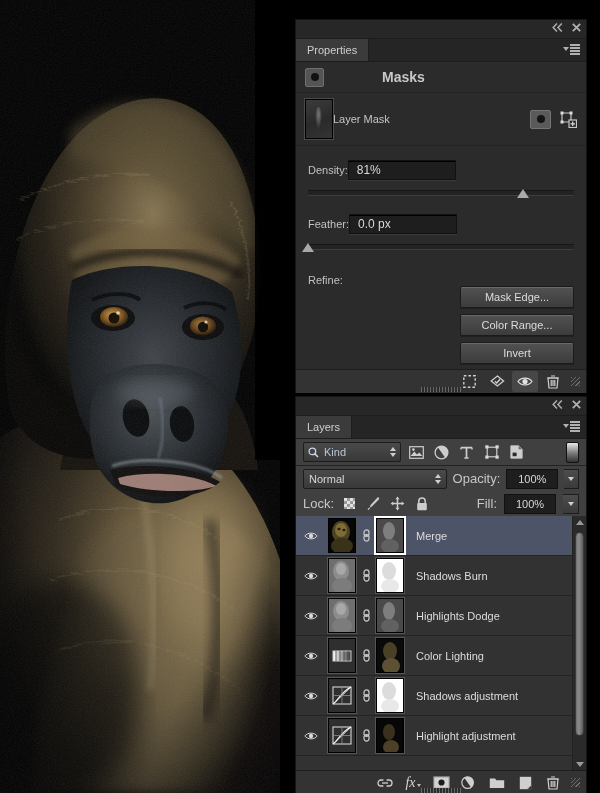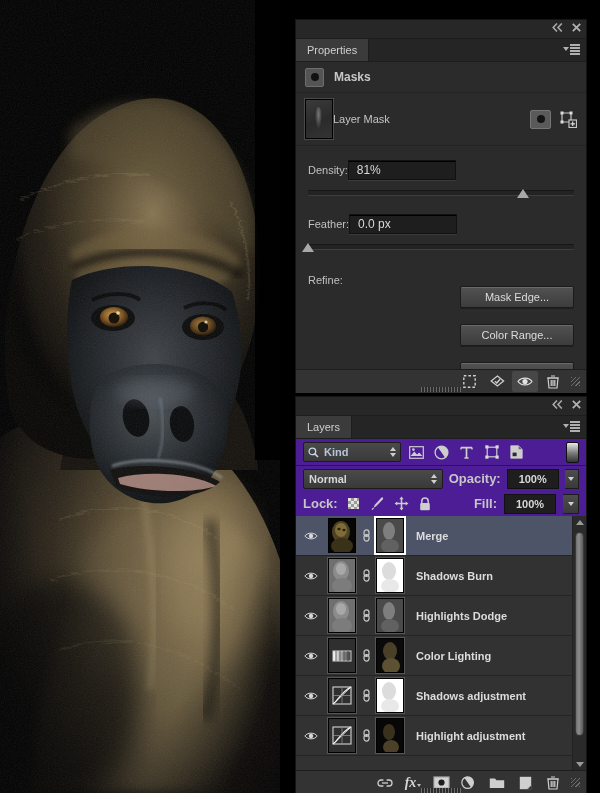--- a/index.html
+++ b/index.html
@@ -26,21 +26,21 @@
   .pm-tri{width:0;height:0;border-left:3px solid transparent;border-right:3px solid transparent;border-top:4px solid #b0b0b0;}
   .pm-bars{display:flex;flex-direction:column;gap:1.5px;}
   .pm-bars i{display:block;width:10px;height:1.5px;background:#b0b0b0;}
 
   
   #props{left:296px;top:20px;width:290px;height:372px;}
   .props-body{background:#2b2b2b;height:calc(100% - 41px);position:relative;}
   .masks-head{height:30px;display:flex;align-items:center;padding-left:9px;gap:10px;border-bottom:1px solid #232323;}
   .masks-badge{width:17px;height:17px;background:#545454;border:1px solid #6e6e6e;border-radius:2px;display:flex;align-items:center;justify-content:center;}
   .masks-badge span{width:8px;height:8px;border-radius:50%;background:#111;}
-  .masks-title{font-size:12px;color:#c8c8c8;font-weight:bold;}
+  .masks-title{font-size:14px;color:#c8c8c8;font-weight:bold;margin-left:48px;}
 
   .maskrow{height:52px;display:flex;align-items:center;padding:0 9px;border-bottom:1px solid #232323;position:relative;}
   .mask-thumb{width:26px;height:38px;background:linear-gradient(160deg,#3b3b3b,#2a2a2a 55%,#343434);border:1px solid #000;box-shadow:0 0 0 1px #4a4a4a;position:relative;overflow:hidden;}
   .mask-thumb:after{content:"";position:absolute;left:9px;top:7px;width:7px;height:22px;border-radius:50%;
     background:radial-gradient(ellipse at 50% 35%,#787878,rgba(80,80,80,0) 70%);}
   .mask-label{font-size:11px;color:#c4c4c4;flex:1;}
   .mr-icons{display:flex;align-items:center;gap:9px;}
   .ico-pixmask{width:19px;height:17px;background:#5a5a5a;border:1px solid #757575;border-radius:2px;display:flex;align-items:center;justify-content:center;}
   .ico-pixmask i{width:8px;height:8px;border-radius:50%;background:#141414;display:block;}
   .ico-vecmask{width:17px;height:17px;position:relative;}
@@ -49,37 +49,37 @@
   .field-line{display:flex;align-items:center;}
   .field-label{font-size:11px;color:#c0c0c0;}
   .num-input{width:98px;height:18px;background:#1e1e1e;border:1px solid #111;box-shadow:inset 0 1px 0 #000,0 1px 0 #3a3a3a;
     color:#d8d8d8;font-size:12px;display:flex;align-items:center;padding-left:8px;}
   .slider{margin-top:8px;position:relative;height:12px;}
   .slider-track{position:absolute;left:0;right:0;top:2px;height:4px;background:#232323;border-top:1px solid #161616;border-bottom:1px solid #3e3e3e;border-radius:1px;}
   .slider-knob{position:absolute;top:1px;width:0;height:0;border-left:6px solid transparent;border-right:6px solid transparent;border-bottom:9px solid #a8a8a8;transform:translateX(-6px);cursor:pointer;}
 
   .refine-block{padding:16px 12px 0 12px;display:flex;flex-direction:column;}
   .refine-label{font-size:11px;color:#c0c0c0;width:100px;padding-top:4px;}
-  .refine-btns{flex:1;display:flex;flex-direction:column;gap:16px;align-items:flex-end;}
+  .refine-btns{flex:1;display:flex;flex-direction:column;gap:6px;align-items:flex-end;}
   .ps-btn{width:112px;height:20px;border-radius:2px;border:1px solid #1b1b1b;
     background:linear-gradient(#525252,#3c3c3c);box-shadow:inset 0 1px 0 #6a6a6a,0 1px 0 #1f1f1f;
     color:#dcdcdc;font-size:11px;display:flex;align-items:center;justify-content:center;cursor:pointer;}
 
   .panel-footer{position:absolute;left:0;right:0;bottom:0;height:23px;background:#333;border-top:1px solid #1d1d1d;
     display:flex;align-items:center;justify-content:flex-end;padding-right:6px;gap:2px;}
   .f-ico{width:26px;height:21px;display:flex;align-items:center;justify-content:center;cursor:pointer;color:#cfcfcf;}
   .f-ico.active{background:#474747;border-radius:2px;}
   .grip{width:9px;height:9px;margin-left:3px;
     background:repeating-linear-gradient(135deg,#6d6d6d 0 1px,transparent 1px 3px);}
   .drag-pill{position:absolute;left:50%;transform:translateX(-50%);bottom:1px;width:40px;height:5px;
     background:repeating-linear-gradient(90deg,#6a6a6a 0 1px,#2b2b2b 1px 3px);}
 
   
   #layers{left:296px;top:397px;width:290px;height:396px;}
-  .layers-body{background:#4c1d95;height:calc(100% - 41px);position:relative;font-weight:bold;}
+  .layers-body{background:#404040;height:calc(100% - 41px);position:relative;}
 
   .filter-row{height:26px;display:flex;align-items:center;gap:6px;padding:0 7px;border-bottom:1px solid #222;}
   .kind-select{width:88px;height:18px;background:linear-gradient(#4a4a4a,#393939);border:1px solid #1c1c1c;border-radius:2px;
     display:flex;align-items:center;padding:0 4px;gap:5px;color:#b8c4d8;font-size:11px;cursor:pointer;position:relative;}
   .spin{margin-left:auto;display:flex;flex-direction:column;gap:2px;}
   .spin i{width:0;height:0;border-left:3.5px solid transparent;border-right:3.5px solid transparent;}
   .spin i.up{border-bottom:4px solid #cfcfcf;}
   .spin i.dn{border-top:4px solid #cfcfcf;}
   .fico{width:19px;height:19px;display:flex;align-items:center;justify-content:center;cursor:pointer;color:#cdcdcd;}
   .filter-toggle{width:11px;height:19px;border-radius:2px;background:linear-gradient(#e8e8e8,#777 55%,#333);border:1px solid #111;margin-left:auto;cursor:pointer;}

